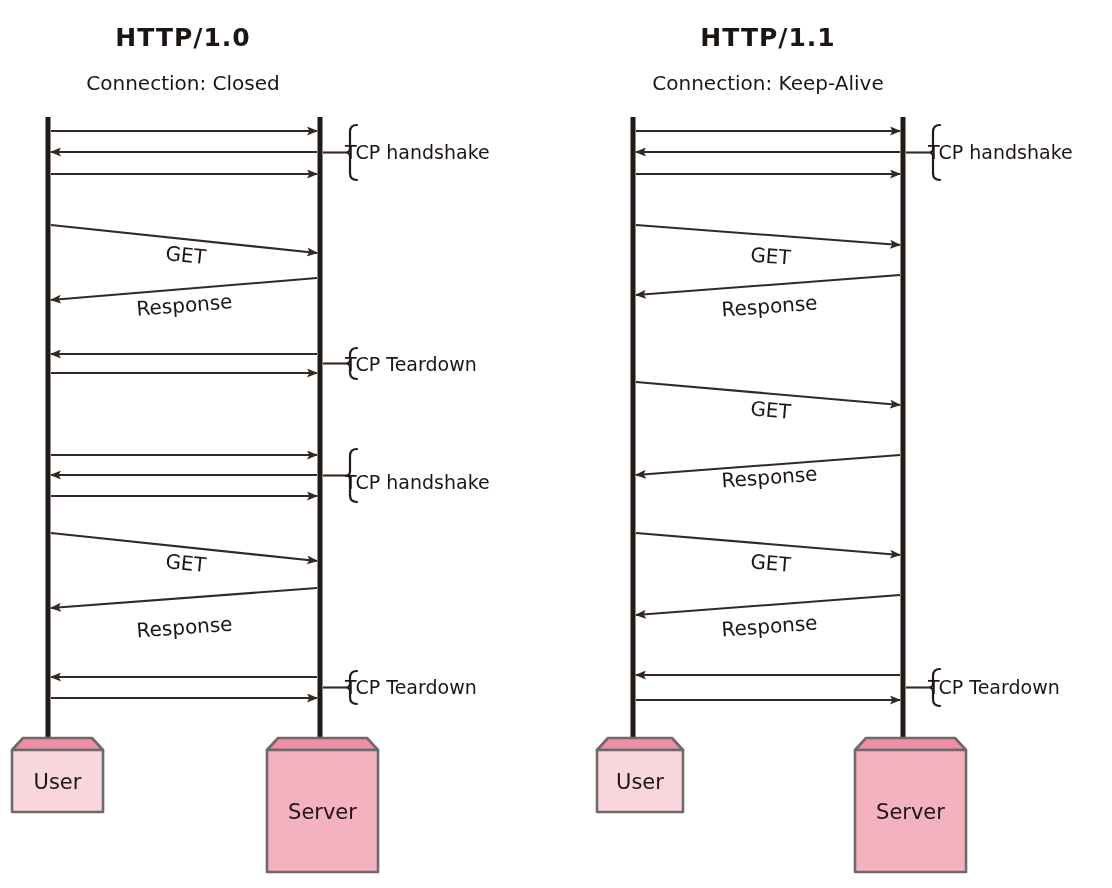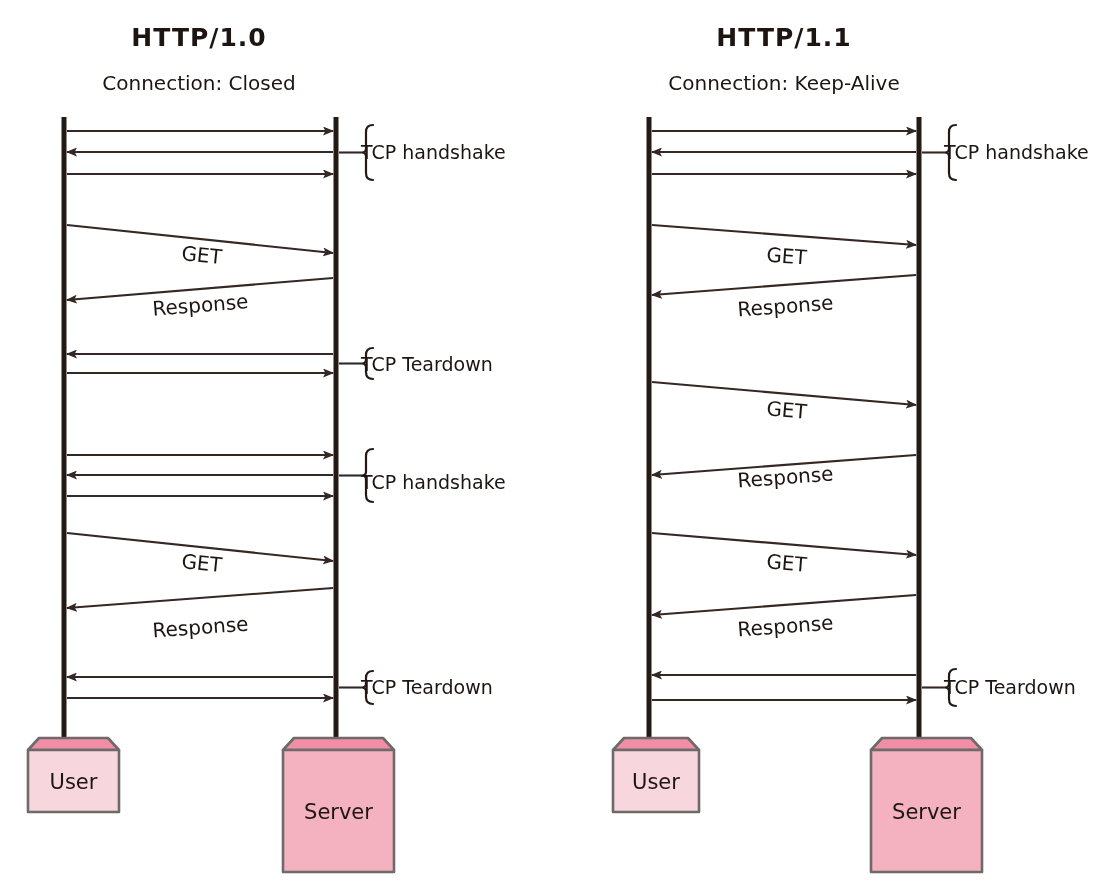--- a/index.html
+++ b/index.html
@@ -1,18 +1,18 @@
 <!DOCTYPE html>
 <html><head>
 <meta charset="utf-8">
 <style>
   html,body{margin:0;padding:0;background:#ffffff;}
   body{width:1112px;height:888px;position:relative;overflow:hidden;
        font-family:"DejaVu Sans", sans-serif;}
-  #stage{position:absolute;left:16px;top:0;width:1048px;height:888px;}
+  #stage{position:absolute;left:0;top:0;width:1048px;height:888px;}
   svg.diagram{position:absolute;left:0;top:0;width:1112px;height:888px;}
   .ttl{font-family:"DejaVu Sans", sans-serif;font-weight:bold;font-size:25px;fill:#1d1512;letter-spacing:1px;}
   .sub{font-family:"DejaVu Sans", sans-serif;font-size:20px;fill:#1d1512;}
   .msg{font-family:"DejaVu Sans", sans-serif;font-size:20px;fill:#1d1512;}
   .brc{font-family:"DejaVu Sans", sans-serif;font-size:19px;fill:#1d1512;}
   .boxlabel{font-family:"DejaVu Sans", sans-serif;font-size:21px;fill:#1d1512;}
   .lifeline{stroke:#231a16;stroke-width:5;stroke-linecap:butt;}
   .arrow{stroke:#342824;stroke-width:2.1;fill:none;}
   .tick{stroke:#342824;stroke-width:2.1;fill:none;}
   .brace{stroke:#231a16;stroke-width:2.2;fill:none;stroke-linecap:round;}

